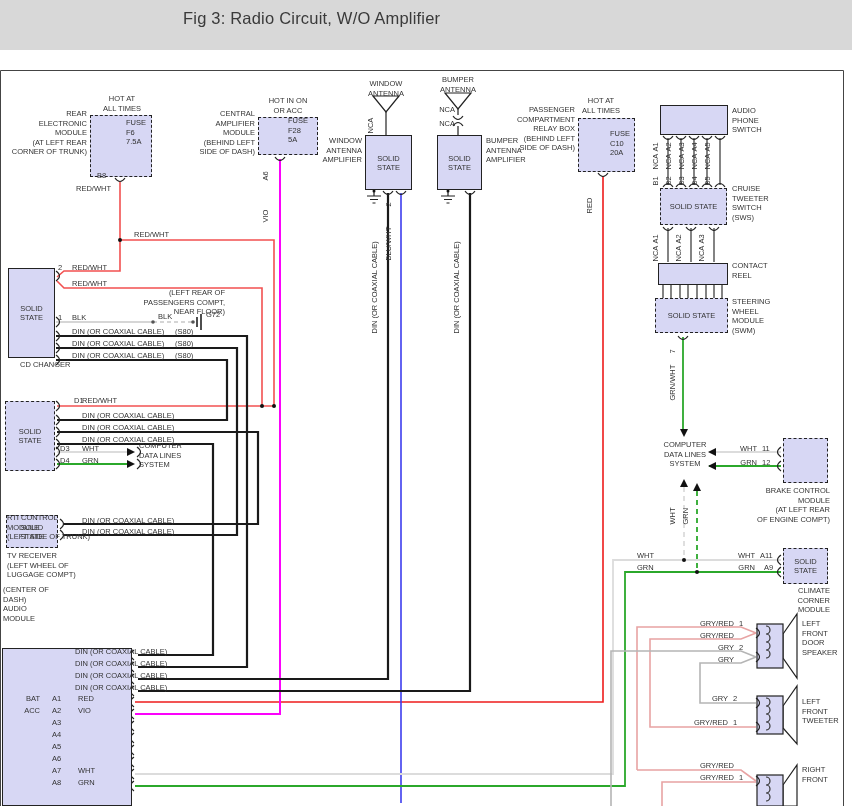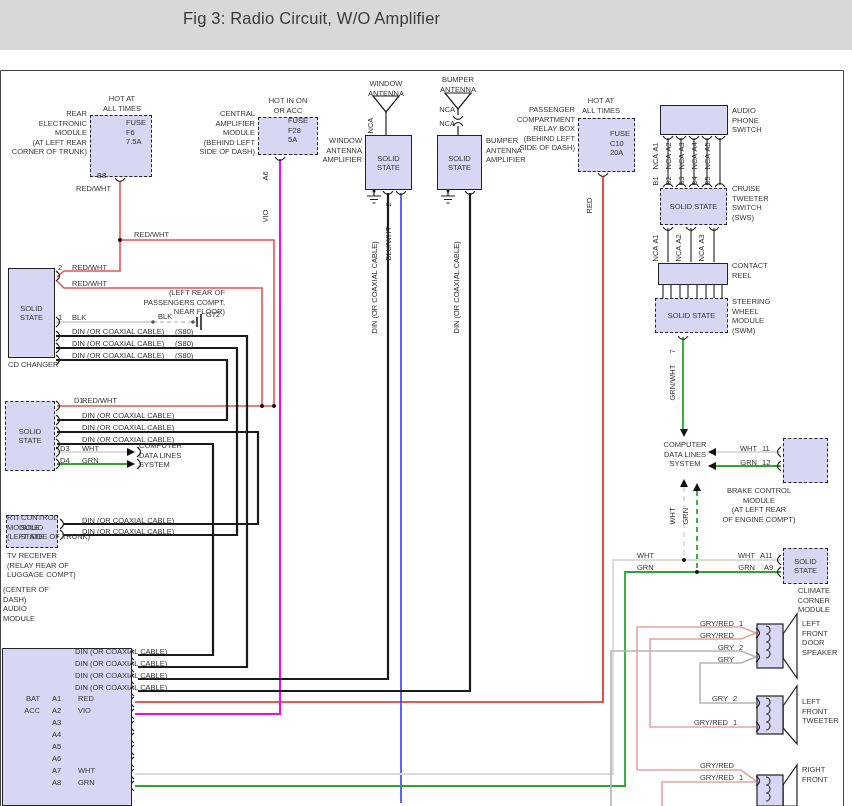--- a/index.html
+++ b/index.html
@@ -339,36 +339,36 @@
 (SWM)</span>
     <span class="lbl rot" style="left: 677px; top: 344px;">7</span>
     <span class="lbl rot" style="left: 677px; top: 391px;">GRN/WHT</span>
     <span class="lbl c" style="left: 649px; top: 440px; width: 72px;">COMPUTER
 DATA LINES
 SYSTEM</span>
     <span class="lbl r" style="left: 727px; top: 444px; width: 30px;">WHT</span>
     <span class="lbl" style="left: 762px; top: 444px;">11</span>
     <span class="lbl r" style="left: 727px; top: 458px; width: 30px;">GRN</span>
     <span class="lbl" style="left: 762px; top: 458px;">12</span>
-    <span class="lbl r" style="left: 688px; top: 486px; width: 142px; text-align: center;">BRAKE CONTROL
+    <span class="lbl r" style="left: 688px; top: 486px; width: 142px;">BRAKE CONTROL
 MODULE
 (AT LEFT REAR
 OF ENGINE COMPT)</span>
     <span class="lbl rot" style="left: 677px; top: 515px;">WHT</span>
     <span class="lbl rot" style="left: 690px; top: 515px;">GRN</span>
     <span class="lbl" style="left: 637px; top: 551px;">WHT</span>
     <span class="lbl" style="left: 637px; top: 563px;">GRN</span>
     <span class="lbl r" style="left: 723px; top: 551px; width: 32px;">WHT</span>
     <span class="lbl" style="left: 760px; top: 551px;">A11</span>
     <span class="lbl r" style="left: 723px; top: 563px; width: 32px;">GRN</span>
     <span class="lbl" style="left: 764px; top: 563px;">A9</span>
     <span class="lbl r" style="left: 740px; top: 586px; width: 90px;">CLIMATE
 CORNER
 MODULE</span>
-    <span class="lbl" style="left: 8px; top: 360px;">CD CHANGER</span>
+    <span class="lbl" style="left: 20px; top: 360px;">CD CHANGER</span>
     <span class="lbl" style="left: 58px; top: 263px;">2</span>
     <span class="lbl" style="left: 72px; top: 263px;">RED/WHT</span>
     <span class="lbl" style="left: 72px; top: 279px;">RED/WHT</span>
     <span class="lbl r" style="left: 100px; top: 288px; width: 125px;">(LEFT REAR OF
 PASSENGERS COMPT,
 NEAR FLOOR)</span>
     <span class="lbl" style="left: 58px; top: 313px;">1</span>
     <span class="lbl" style="left: 72px; top: 313px;">BLK</span>
     <span class="lbl" style="left: 158px; top: 312px;">BLK</span>
     <span class="lbl" style="left: 206px; top: 310px;">G72</span>
@@ -387,21 +387,21 @@
     <span class="lbl" style="left: 82px; top: 423px;">DIN (OR COAXIAL CABLE)</span>
     <span class="lbl" style="left: 82px; top: 435px;">DIN (OR COAXIAL CABLE)</span>
     <span class="lbl" style="left: 60px; top: 444px;">D3</span>
     <span class="lbl" style="left: 82px; top: 444px;">WHT</span>
     <span class="lbl" style="left: 60px; top: 456px;">D4</span>
     <span class="lbl" style="left: 82px; top: 456px;">GRN</span>
     <span class="lbl" style="left: 139px; top: 441px;">COMPUTER
 DATA LINES
 SYSTEM</span>
     <span class="lbl" style="left: 7px; top: 551px;">TV RECEIVER
-(RELAY REAR OF
+(LEFT WHEEL OF
 LUGGAGE COMPT)</span>
     <span class="lbl" style="left: 82px; top: 516px;">DIN (OR COAXIAL CABLE)</span>
     <span class="lbl" style="left: 82px; top: 527px;">DIN (OR COAXIAL CABLE)</span>
     <span class="lbl" style="left: 3px; top: 585px;">(CENTER OF
 DASH)
 AUDIO
 MODULE</span>
     <span class="lbl" style="left: 75px; top: 647px;">DIN (OR COAXIAL CABLE)</span>
     <span class="lbl" style="left: 75px; top: 659px;">DIN (OR COAXIAL CABLE)</span>
     <span class="lbl" style="left: 75px; top: 671px;">DIN (OR COAXIAL CABLE)</span>

